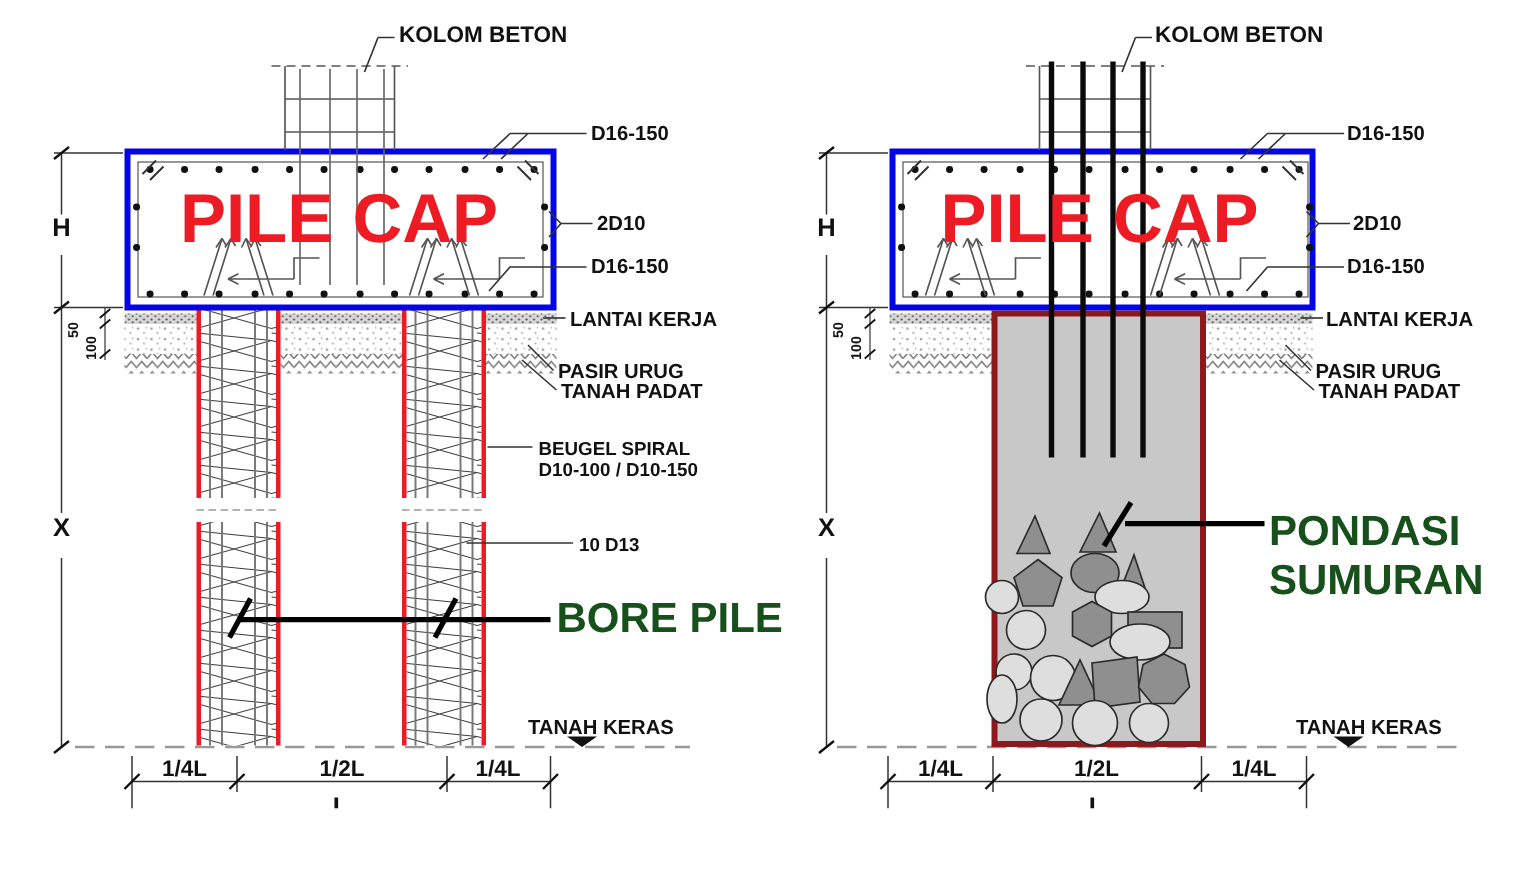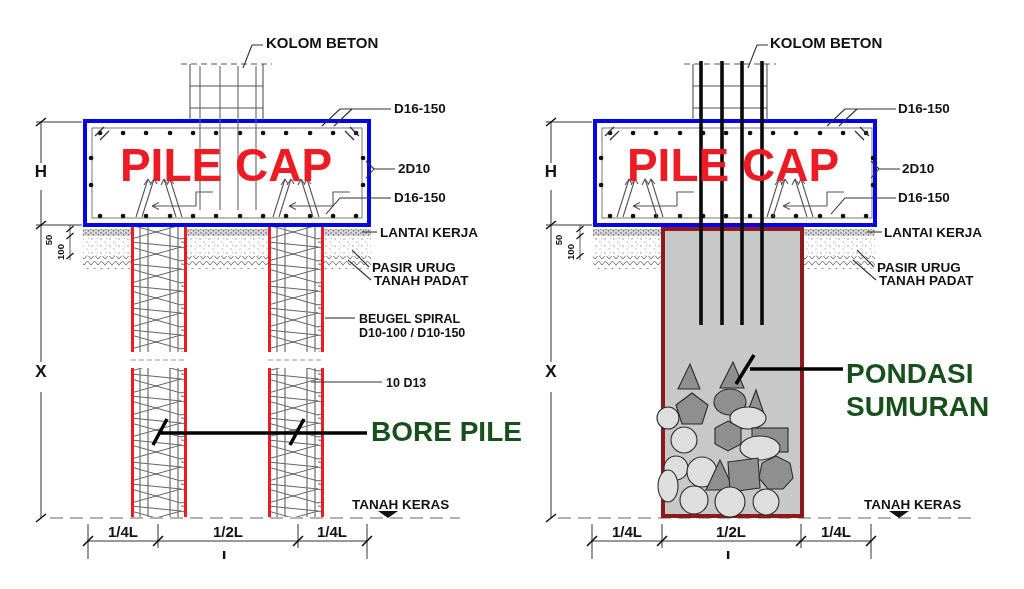--- a/index.html
+++ b/index.html
@@ -1,17 +1,17 @@
 <!DOCTYPE html>
 <html style="--blue_border: #0404E8; --red_accent: #EC1B24; --dark_red: #8C1A1C; --gray_fill: #C8C8C8; --green_label: #17501A;"><head>
 <meta charset="utf-8">
 <style>
   html,body{margin:0;padding:0;background:#ffffff;}
   #canvas{position:relative;width:1024px;height:539px;background:#ffffff;overflow:hidden;
-          font-family:"Liberation Sans",sans-serif;margin-top:20px;}
+          font-family:"Liberation Sans",sans-serif;}
   svg text{font-family:"Liberation Sans",sans-serif;font-weight:bold;fill:#111;}
   .lbl  {font-size:13.5px;}
   .lblsm{font-size:12.5px;}
   .kb   {font-size:15px;}
   .cap  {font-size:46px;fill:var(--red_accent,#EC1B24);}
   .big  {font-size:28px;fill:var(--green_label,#17501A);}
   .dim  {font-size:15px;}
   .dimL {font-size:17px;}
   .hx   {font-size:17px;}
   .tiny {font-size:9.5px;}

